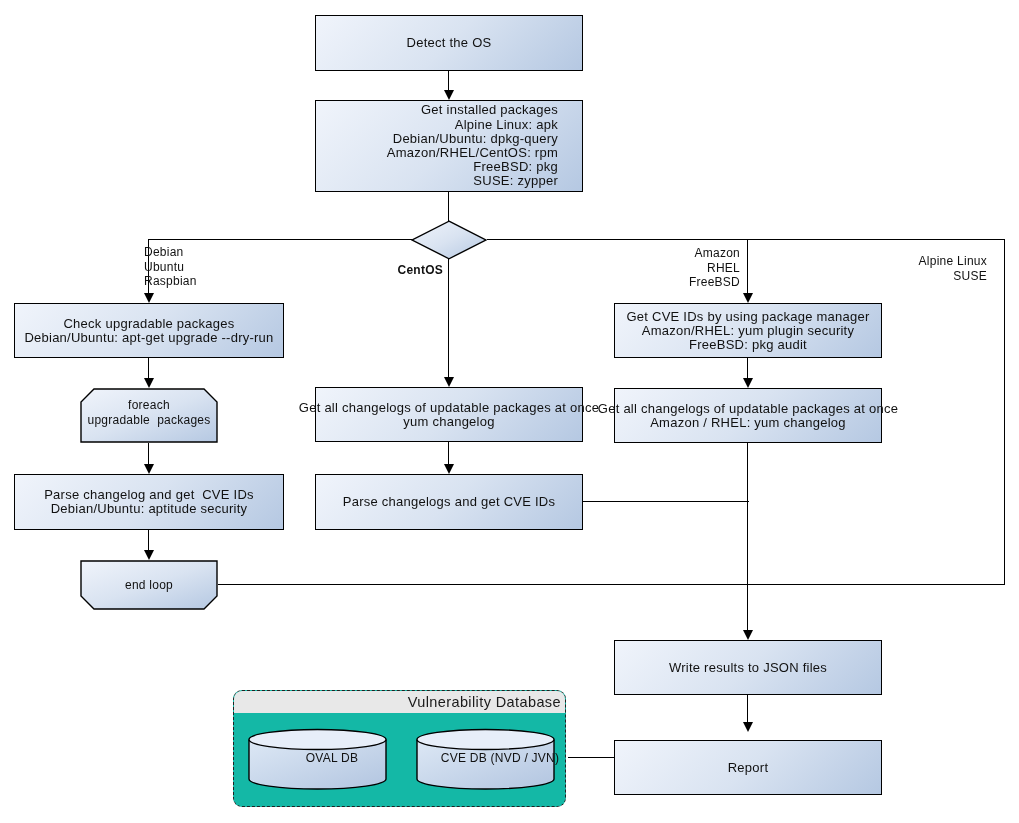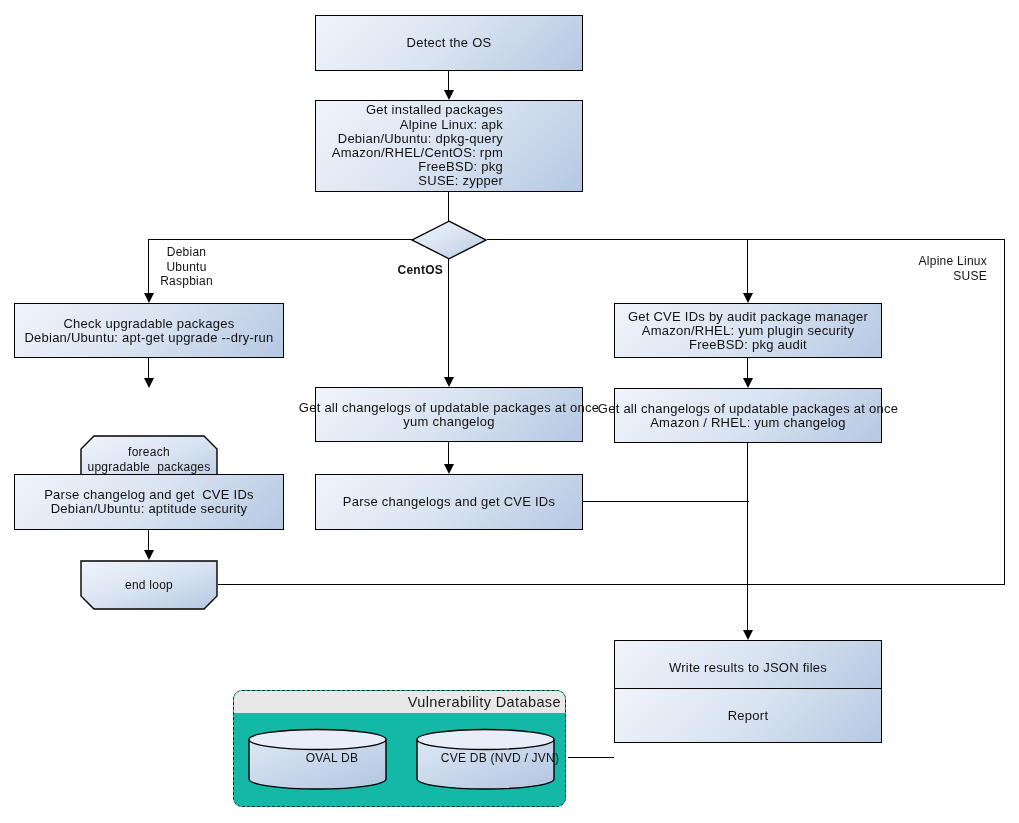--- a/index.html
+++ b/index.html
@@ -19,41 +19,41 @@
   .box{
     position:absolute;box-sizing:border-box;
     background:linear-gradient(135deg,#f0f4fb 0%,#d9e3f1 50%,#b5c8e2 100%);
     border:1.4px solid #000;
     display:flex;flex-direction:column;justify-content:center;align-items:center;
     font-size:13px;line-height:14px;letter-spacing:0.25px;text-align:center;
   }
   .nline{white-space:pre;}
   #n-detect{left:315px;top:15px;width:268px;height:56px;}
   #n-installed{left:315px;top:100px;width:268px;height:92px;
-    align-items:flex-end;padding-right:79px;text-align:right;line-height:14.2px;}
+    align-items:flex-end;padding-right:24px;text-align:right;line-height:14.2px;}
   #n-check{left:14px;top:303px;width:270px;height:55px;}
   #n-parse-deb{left:14px;top:474px;width:270px;height:56px;}
   #n-changelogs-centos{left:315px;top:387px;width:268px;height:55px;}
   #n-parse-centos{left:315px;top:474px;width:268px;height:56px;}
   #n-cve-pkg{left:614px;top:303px;width:268px;height:55px;}
   #n-changelogs-amazon{left:614px;top:388px;width:268px;height:55px;}
   #n-write{left:614px;top:640px;width:268px;height:55px;}
-  #n-report{left:614px;top:688px;width:268px;height:55px;}
+  #n-report{left:614px;top:740px;width:268px;height:55px;}
   
   .shape{position:absolute;}
   .shape svg{display:block;}
   .overlay{position:absolute;inset:0;display:flex;flex-direction:column;
     justify-content:center;align-items:center;
     font-size:12px;line-height:14.5px;letter-spacing:0.25px;text-align:center;}
-  #n-foreach{left:80px;top:388px;width:138px;height:49px;margin-top:47px;}
+  #n-foreach{left:80px;top:388px;width:138px;height:49px;}
   #n-endloop{left:80px;top:560px;width:138px;height:50px;}
   #n-diamond{left:411px;top:220px;width:76px;height:40px;}
   
   .blabel{position:absolute;font-size:12px;line-height:14.5px;letter-spacing:0.25px;}
-  #lbl-debian{left:144px;top:245px;width:85px;text-align:center;}
+  #lbl-debian{left:144px;top:245px;width:85px;text-align:left;}
   #lbl-centos{left:383px;top:263px;width:60px;text-align:right;font-weight:bold;}
   #lbl-amazon{left:660px;top:246px;width:80px;text-align:right;}
   #lbl-alpine{left:887px;top:254px;width:100px;text-align:right;}
   
   #db-group{
     position:absolute;left:233px;top:690px;width:333px;height:117px;
     box-sizing:border-box;border:1.4px dashed #222;border-radius:9px;
     background:#14b8a6;overflow:hidden;
   }
   .db-header{
@@ -168,21 +168,21 @@
   <div class="box" id="n-changelogs-centos">
     <span class="nline">Get all changelogs of updatable packages at once</span>
     <span class="nline">yum changelog</span>
   </div>
 
   <div class="box" id="n-parse-centos">
     <span class="nline">Parse changelogs and get CVE IDs</span>
   </div>
 
   <div class="box" id="n-cve-pkg">
-    <span class="nline">Get CVE IDs by audit package manager</span>
+    <span class="nline">Get CVE IDs by using package manager</span>
     <span class="nline">Amazon/RHEL: yum plugin security</span>
     <span class="nline">FreeBSD: pkg audit</span>
   </div>
 
   <div class="box" id="n-changelogs-amazon">
     <span class="nline">Get all changelogs of updatable packages at once</span>
     <span class="nline">Amazon / RHEL: yum changelog</span>
   </div>
 
   <div class="box" id="n-write">
@@ -194,20 +194,25 @@
   </div>
 
   <div class="blabel" id="lbl-debian">
     <div>Debian</div>
     <div>Ubuntu</div>
     <div>Raspbian</div>
   </div>
   <div class="blabel" id="lbl-centos">
     <div>CentOS</div>
   </div>
+  <div class="blabel" id="lbl-amazon">
+    <div>Amazon</div>
+    <div>RHEL</div>
+    <div>FreeBSD</div>
+  </div>
   <div class="blabel" id="lbl-alpine">
     <div>Alpine Linux</div>
     <div>SUSE</div>
   </div>
 
   <div id="db-group">
     <div class="db-header">Vulnerability Database</div>
   </div>
 
   <div class="cyl" style="left:248px;top:728px">

